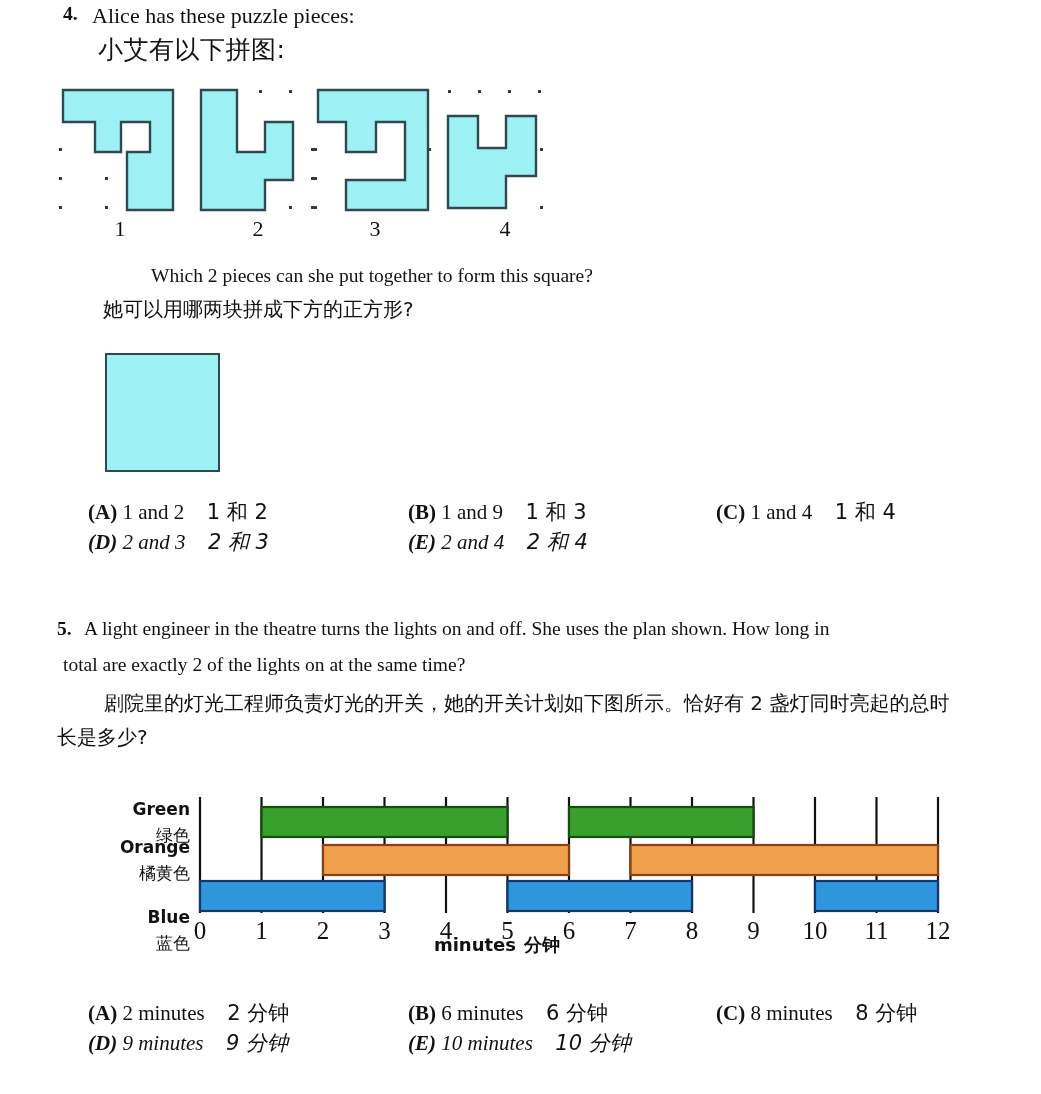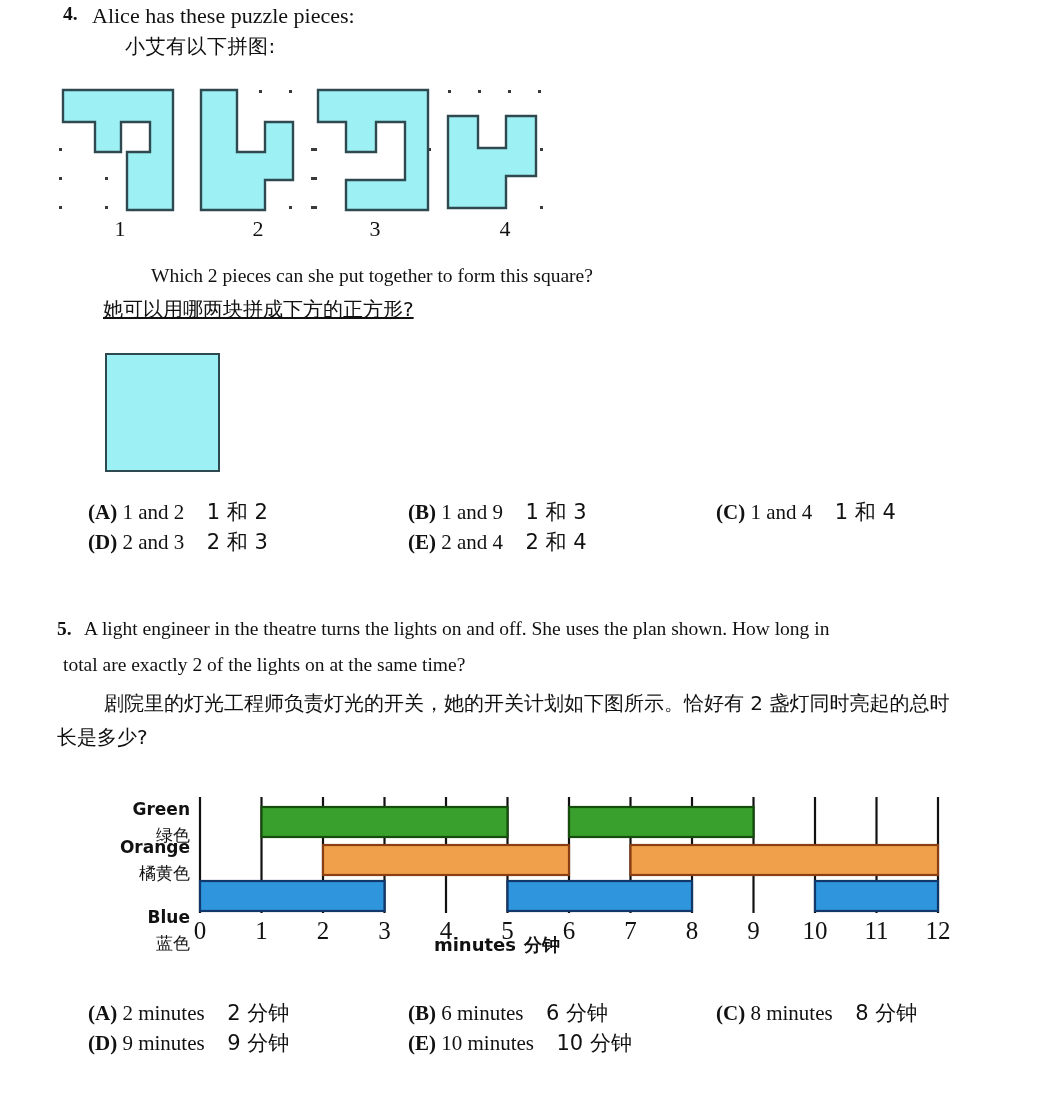--- a/index.html
+++ b/index.html
@@ -43,23 +43,23 @@
     left: 63px;
     top: 3px;
     font-size: 19.5px;
     font-weight: bold;
   }
   #q4-en {
     left: 92px;
     top: 3px;
   }
   #q4-cn {
-    left: 125px;
+    left: 98px;
     top: 33px;
-    font-size: 20px;
+    font-size: 25px;
     letter-spacing: 0.5px;
   }
 
   
   #pieces {
     position: absolute;
     left: 55px;
     top: 82px;
     width: 520px;
     height: 168px;
@@ -92,21 +92,20 @@
     font-size: 19.5px;
     white-space: nowrap;
     margin-left: 48px;
   }
   #q4-ask-cn {
     position: absolute;
     left: 103px;
     top: 296px;
     font-size: 20px;
     white-space: nowrap;
-    text-decoration: underline;
   }
 
   
   #target-square {
     position: absolute;
     left: 105px;
     top: 353px;
     width: 115px;
     height: 119px;
     background: #9df0f4;
@@ -132,21 +131,21 @@
     width: 12px;
   }
 
   #q4-options { left: 0; top: 498px; }
   #q5-options { left: 0; top: 999px; }
 
   .col1 { left: 88px; }
   .col2 { left: 408px; }
   .col3 { left: 716px; }
   .row1 { top: 0px; }
-  .row2 { top: 30px; }
+  .row2 { top: 30px; font-style: italic; }
 
   
   #q5-num {
     position: absolute;
     left: 57px;
     top: 618px;
     font-size: 19.5px;
     font-weight: bold;
   }
   #q5-en-1 {

